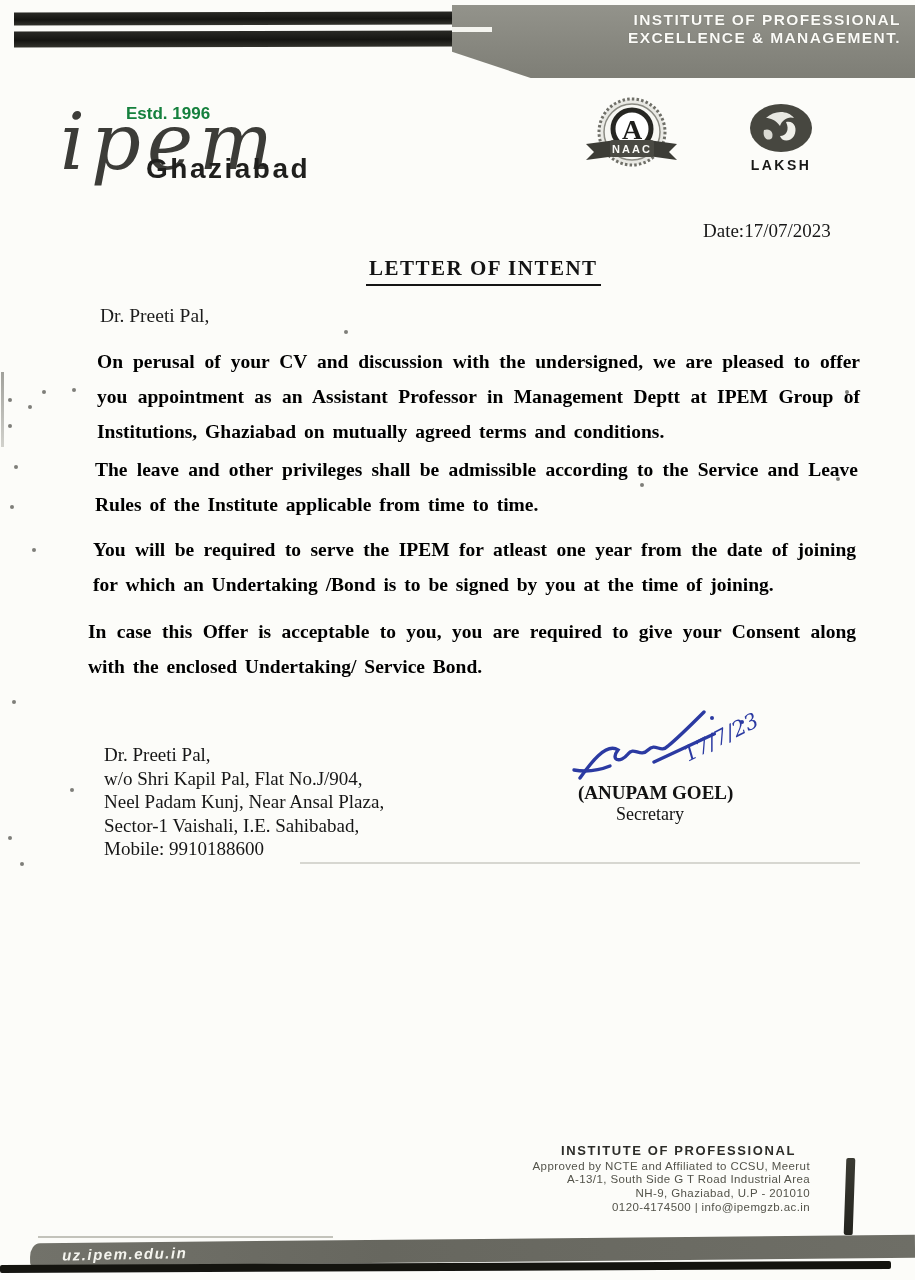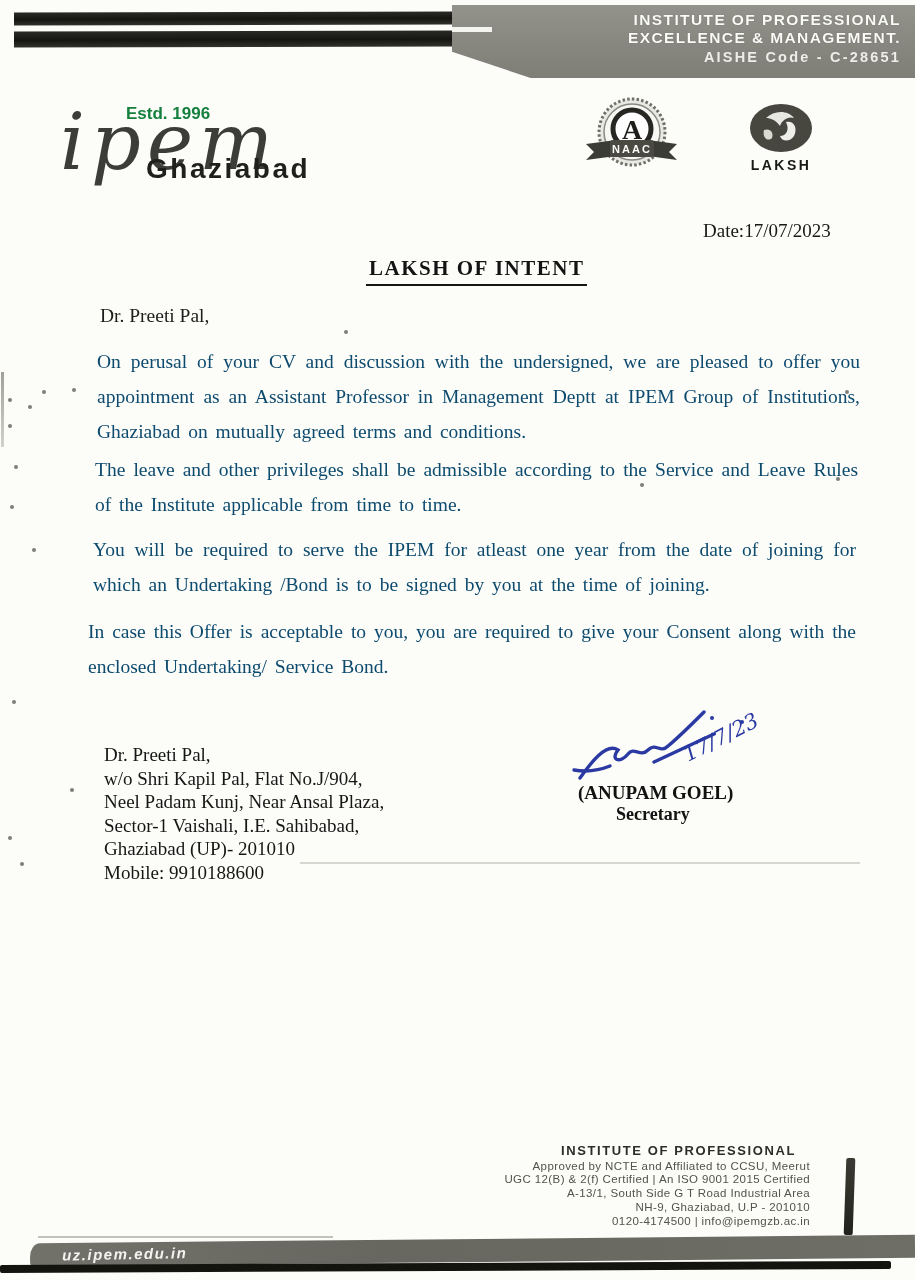--- a/index.html
+++ b/index.html
@@ -31,30 +31,30 @@
   }
   .logo .city{position:absolute;left:88px;top:57px;font-family:"Liberation Sans",sans-serif;font-weight:800;font-size:28px;letter-spacing:2.5px;color:#1f1f1d;}
   .badge{position:absolute;}
   
   .dateline{position:absolute;left:703px;top:220px;font-size:19px;color:#181818;}
   .title{
     position:absolute;left:366px;top:256px;font-size:21px;font-weight:700;letter-spacing:1.5px;
     border-bottom:2.5px solid #151515;padding:0 3px 3px 3px;color:#131313;
   }
   .salutation{position:absolute;left:100px;top:305px;font-size:19.5px;}
-  .para{position:absolute;width:763px;font-size:19.5px;line-height:35px;text-align:justify;word-spacing:3px;color:#0c4a6e;}
+  .para{position:absolute;width:763px;font-size:19.5px;line-height:35px;text-align:justify;word-spacing:3px;color:#000000;font-weight:bold;}
   .p1{left:97px;top:344px;}
   .p2{left:95px;top:452px;}
   .p3{left:93px;top:532px;}
   .p4{left:88px;top:614px;width:768px;}
   
   .sig-block{position:absolute;left:566px;top:700px;width:230px;}
   .sig-svg{position:absolute;left:0;top:0;}
   .sig-name{position:absolute;left:12px;top:82px;font-size:19px;font-weight:700;color:#121212;white-space:nowrap;}
-  .sig-role{position:absolute;left:50px;top:104px;font-size:18px;font-weight:700;color:#121212;}
+  .sig-role{position:absolute;left:50px;top:104px;font-size:18px;font-weight:400;color:#121212;}
   
   .address{position:absolute;left:104px;top:743px;font-size:19px;line-height:23.6px;color:#161616;}
   .addr-rule{position:absolute;left:300px;top:862px;width:560px;height:2px;background:#c8c8c0;opacity:.7;}
   
   .footer{position:absolute;right:105px;top:1143px;width:450px;text-align:right;font-family:"Liberation Sans",sans-serif;}
   .footer .f-head{font-size:13px;font-weight:800;letter-spacing:1.6px;color:#2c2c28;line-height:16.5px;padding-right:14px;}
   .footer .f-line{font-size:11.5px;font-weight:400;letter-spacing:.4px;color:#53534a;line-height:13.8px;}
   .footer-bar{position:absolute;left:845px;top:1158px;width:9px;height:77px;background:linear-gradient(180deg,#3b3b33,#23231e);border-radius:2px;transform:rotate(2deg);}
   
   .bottom-faint{position:absolute;left:38px;top:1236px;width:295px;height:2px;background:#c3c3bb;}
@@ -75,21 +75,20 @@
 </head>
 <body>
 
 <div class="page">
 
   <div class="stripe stripe1"></div>
   <div class="stripe stripe2"></div>
   <div class="banner">
     <div class="b1">INSTITUTE OF PROFESSIONAL</div>
     <div class="b2">EXCELLENCE &amp; MANAGEMENT.</div>
-    <div class="b3">AISHE Code - C-28651</div>
   </div>
   <div class="banner-gap"></div>
 
   <div class="logo">
     <div class="ipem">ipem</div>
     <div class="estd">Estd. 1996</div>
     <div class="city">Ghaziabad</div>
   </div>
 
   <div class="badge" style="left:574px;top:96px;">
@@ -114,21 +113,21 @@
     <svg width="90" height="78" viewBox="0 0 90 78">
       <ellipse cx="45" cy="28" rx="31" ry="24" fill="#474740"></ellipse>
       <path d="M30 18 C 38 10, 52 10, 58 18 C 52 16, 46 20, 44 26 C 40 20, 34 18, 30 18 Z" fill="#e8e8e2"></path>
       <path d="M50 22 C 58 20, 62 28, 58 36 C 54 42, 46 42, 44 36 C 50 36, 54 30, 50 22 Z" fill="#efefe9"></path>
       <path d="M28 30 C 34 28, 38 32, 36 38 C 32 42, 26 38, 28 30 Z" fill="#d9d9d2"></path>
       <text x="45" y="70" text-anchor="middle" font-family="Liberation Sans, sans-serif" font-size="14" font-weight="800" letter-spacing="2.5" fill="#181816">LAKSH</text>
     </svg>
   </div>
 
   <div class="dateline">Date:17/07/2023</div>
-  <div class="title">LAKSH OF INTENT</div>
+  <div class="title">LETTER OF INTENT</div>
 
   <div class="salutation">Dr. Preeti Pal,</div>
   <div class="para p1">On perusal of your CV and discussion with the undersigned, we are pleased to offer you appointment as an Assistant Professor in Management Deptt at IPEM Group of Institutions, Ghaziabad on mutually agreed terms and conditions.</div>
   <div class="para p2">The leave and other privileges shall be admissible according to the Service and Leave Rules of the Institute applicable from time to time.</div>
   <div class="para p3">You will be required to serve the IPEM for atleast one year from the date of joining for which an Undertaking /Bond is to be signed by you at the time of joining.</div>
   <div class="para p4">In case this Offer is acceptable to you, you are required to give your Consent along with the enclosed Undertaking/ Service Bond.</div>
 
   <div class="sig-block">
     <svg class="sig-svg" width="230" height="90" viewBox="0 0 230 90">
       <g stroke="#2b3aa2" stroke-width="3.4" fill="none" stroke-linecap="round">
@@ -142,29 +141,27 @@
     </svg>
     <div class="sig-name">(ANUPAM GOEL)</div>
     <div class="sig-role">Secretary</div>
   </div>
 
   <div class="address">
     <div>Dr. Preeti Pal,</div>
     <div>w/o Shri Kapil Pal, Flat No.J/904,</div>
     <div>Neel Padam Kunj, Near Ansal Plaza,</div>
     <div>Sector-1 Vaishali, I.E. Sahibabad,</div>
-    <div>Ghaziabad (UP)- 201010</div>
     <div>Mobile: 9910188600</div>
   </div>
   <div class="addr-rule"></div>
 
   <div class="footer">
     <div class="f-head">INSTITUTE OF PROFESSIONAL</div>
     <div class="f-line">Approved by NCTE and Affiliated to CCSU, Meerut</div>
-    <div class="f-line">UGC 12(B) &amp; 2(f) Certified  |  An ISO 9001 2015 Certified</div>
     <div class="f-line">A-13/1, South Side G T Road Industrial Area</div>
     <div class="f-line">NH-9, Ghaziabad, U.P - 201010</div>
     <div class="f-line">0120-4174500  |  info@ipemgzb.ac.in</div>
   </div>
   <div class="footer-bar"></div>
 
   <div class="bottom-faint"></div>
   <div class="bottom-gray">
     <div class="site">uz.ipem.edu.in</div>
   </div>

